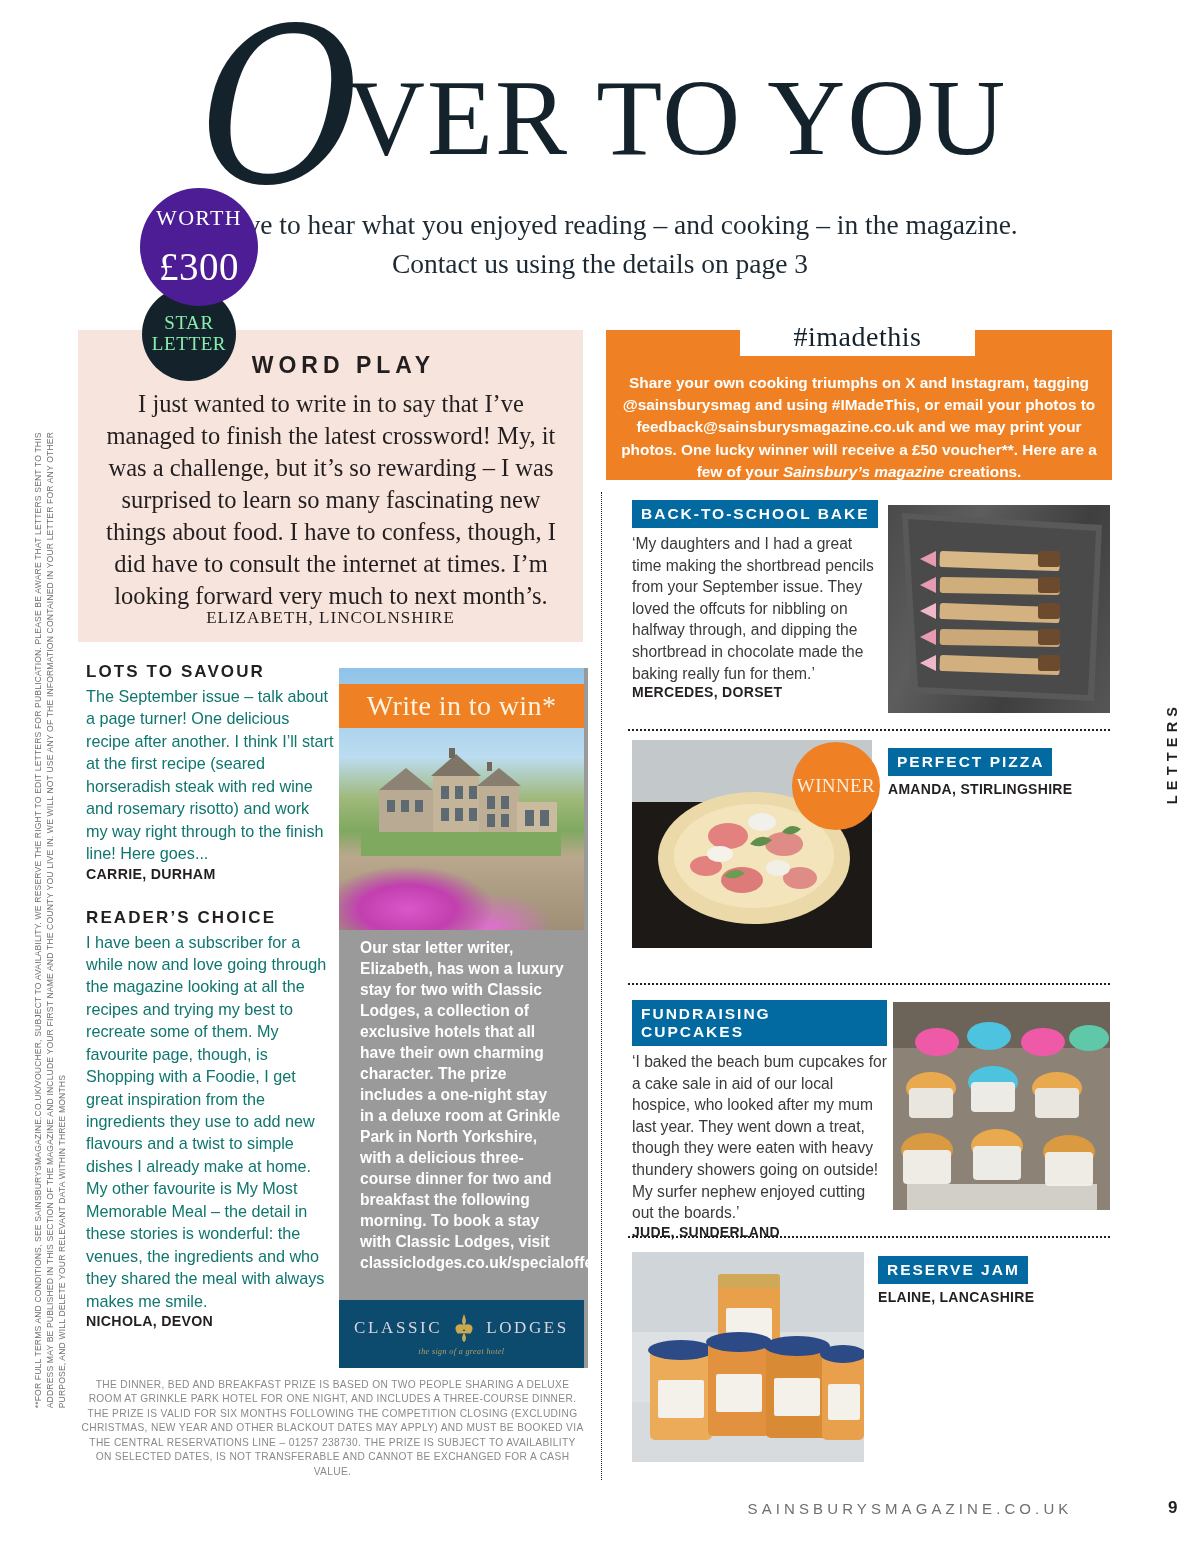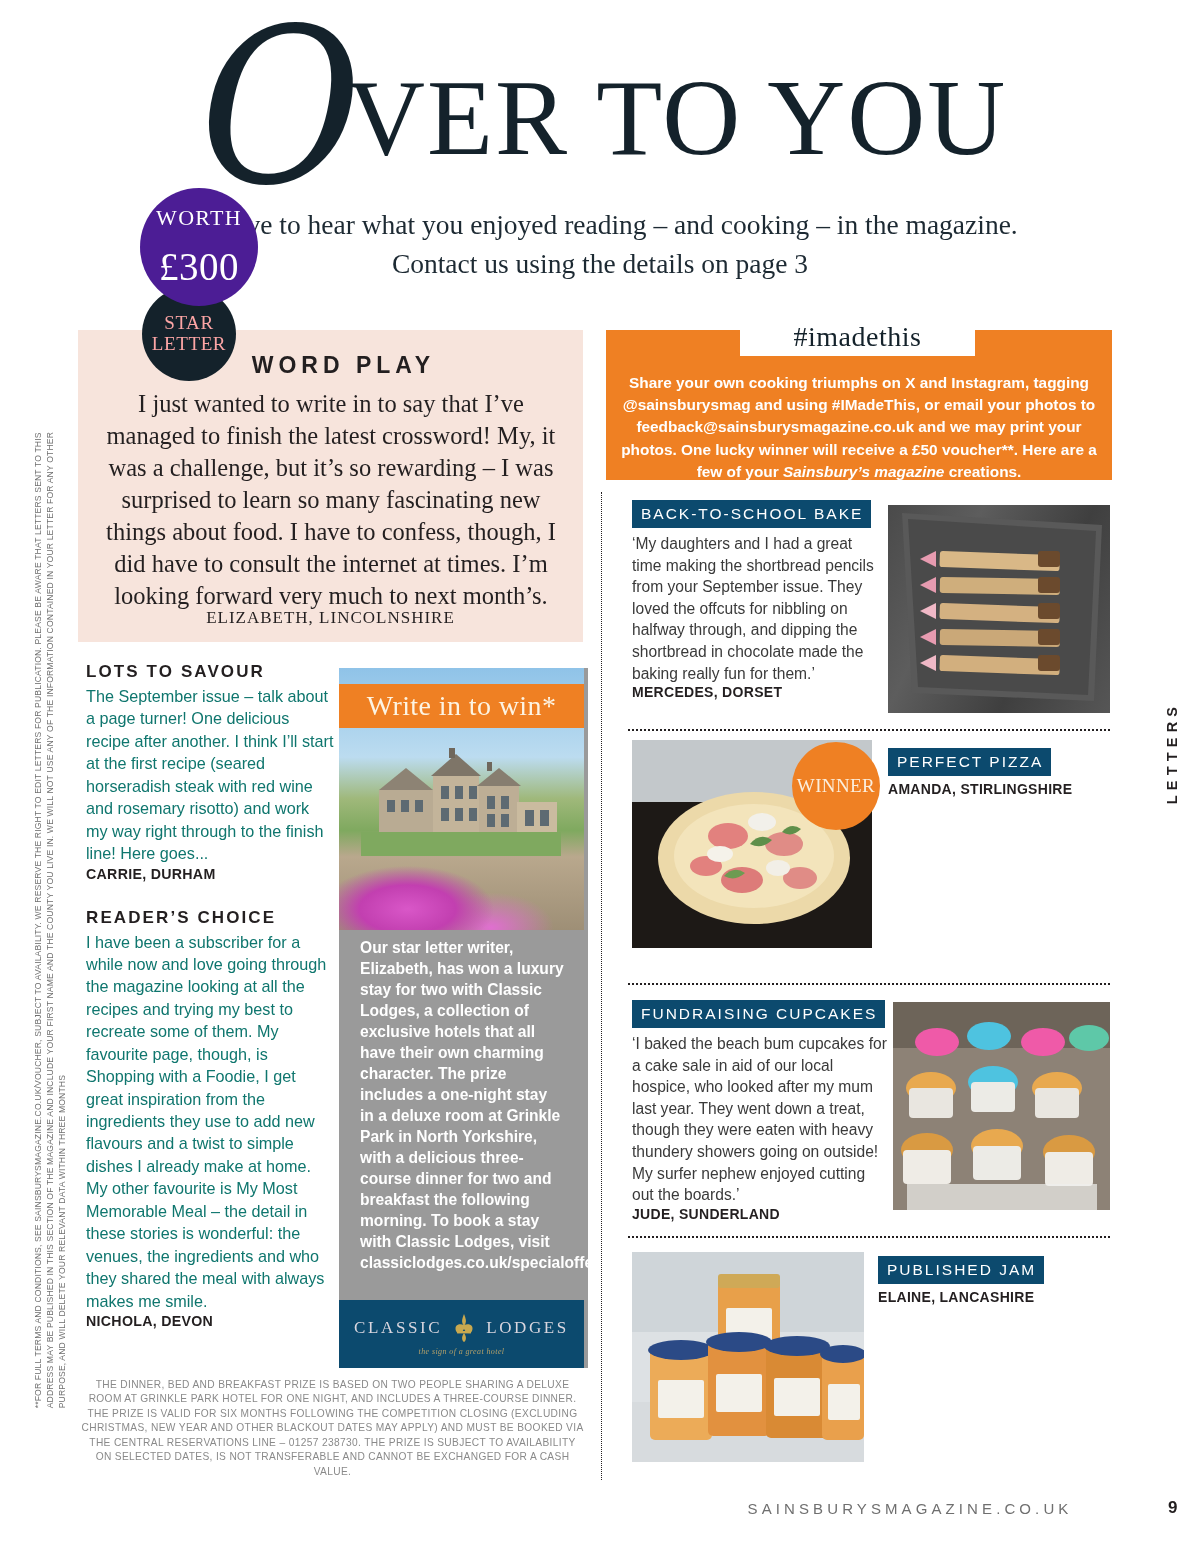--- a/index.html
+++ b/index.html
@@ -60,21 +60,21 @@
   }
 
   
   .star-box {
     position:absolute; left:78px; top:330px; width:505px; height:312px;
     background:#f7e4dc;
   }
   .star-badge {
     position:absolute; left:142px; top:287px;
     width:94px; height:94px; border-radius:50%;
-    background:#14222b; color:#fca5a5;
+    background:#14222b; color:#86efac;
     display:flex; flex-direction:column; align-items:center; justify-content:center;
     font-family:"Liberation Serif", serif;
     font-size:19px; line-height:1.08; letter-spacing:0.6px;
     text-align:center;
     z-index:5;
   }
   .star-title {
     position:absolute; left:13px; top:22px; width:505px;
     text-align:center;
     font-size:23px; font-weight:700; letter-spacing:5px;
@@ -197,22 +197,22 @@
   .imt-text {
     position:absolute; left:14px; top:42px; width:478px;
     text-align:center; color:#ffffff;
     font-size:15.4px; line-height:1.44; font-weight:700;
   }
   .imt-text i { font-style:italic; }
 
   
   .entry { position:absolute; }
   .tag {
-    display:inline-block; background:#0c4a6e; color:#ffffff;
-    font-size:15.5px; font-weight:400; letter-spacing:2px;
+    display:inline-block; background:#0369a1; color:#ffffff;
+    font-size:15.5px; font-weight:700; letter-spacing:2px;
     padding:5px 8px 5px 9px;
     margin-bottom:5px;
   }
   .entry-body { font-size:15.6px; line-height:1.385; color:#3a3a3a; }
   .entry-sig { font-size:14px; font-weight:700; letter-spacing:0.3px; color:#231f20; }
   .dot-rule {
     position:absolute; height:0;
     border-top:2px dotted #231f20;
   }
   .photo { position:absolute; overflow:hidden; }
@@ -489,20 +489,20 @@
         <rect x="142" y="126" width="46" height="38" rx="2" fill="#f3f1ea"></rect>
       </g>
       <g>
         <rect x="190" y="100" width="42" height="88" rx="5" fill="#e9a04c"></rect>
         <ellipse cx="211" cy="102" rx="23" ry="9" fill="#2b4a86"></ellipse>
         <rect x="196" y="132" width="32" height="36" rx="2" fill="#f3f1ea"></rect>
       </g>
     </svg>
   </div>
   <div class="entry" style="left:878px; top:1256px; width:232px;">
-    <span class="tag">PUBLISHED JAM</span>
+    <span class="tag">RESERVE JAM</span>
     <div class="entry-sig">ELAINE, LANCASHIRE</div>
   </div>
 
   <div class="footer-url">SAINSBURYSMAGAZINE.CO.UK</div>
   <div class="footer-page">9</div>
 
 </div>
 
 </body></html>

